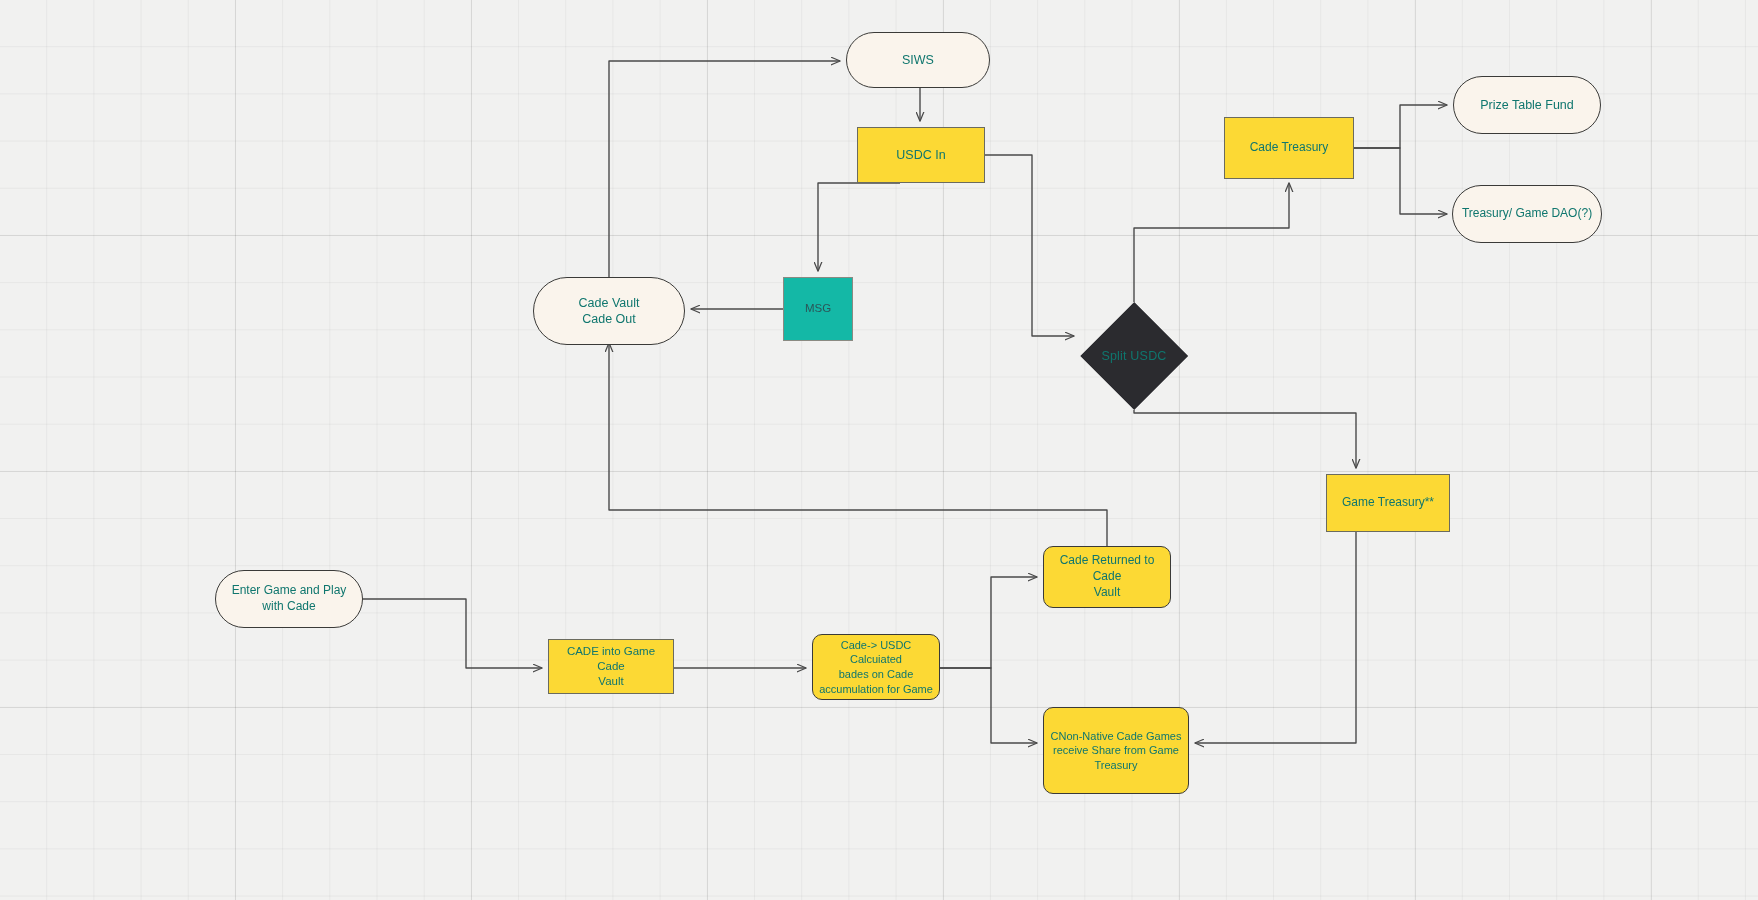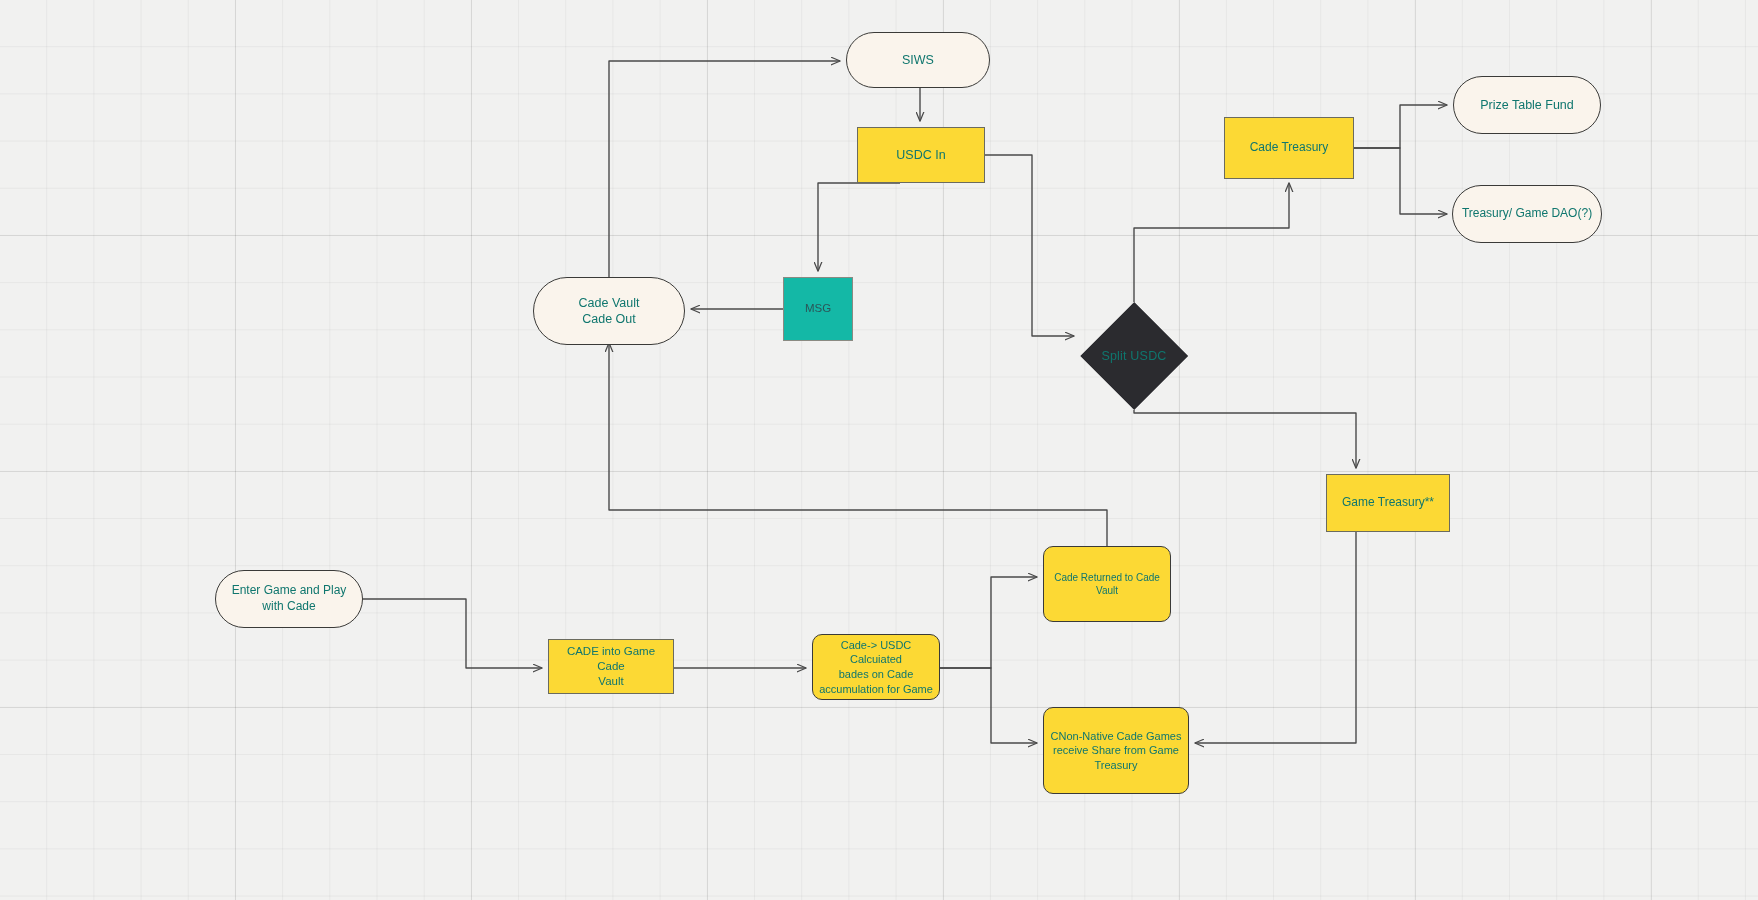--- a/index.html
+++ b/index.html
@@ -115,19 +115,19 @@
     </div>
     <div class="node stadium" style="left: 215px; top: 570px; width: 148px; height: 58px; font-size: 12px;">
       <span class="lbl">Enter Game and Play<br>with Cade</span>
     </div>
     <div class="node rect" style="left: 548px; top: 639px; width: 126px; height: 55px; font-size: 11.5px;">
       <span class="lbl">CADE into Game Cade<br>Vault</span>
     </div>
     <div class="node rect-round" style="left: 812px; top: 634px; width: 128px; height: 66px; font-size: 11px;">
       <span class="lbl">Cade-&gt; USDC Calcuiated<br>bades on Cade<br>accumulation for Game</span>
     </div>
-    <div class="node rect-round" style="left: 1043px; top: 546px; width: 128px; height: 76px; font-size: 10px;">
+    <div class="node rect-round" style="left: 1043px; top: 546px; width: 128px; height: 62px; font-size: 12px;">
       <span class="lbl">Cade Returned to Cade<br>Vault</span>
     </div>
     <div class="node rect-round" style="left: 1043px; top: 707px; width: 146px; height: 87px; font-size: 11px;">
       <span class="lbl">CNon-Native Cade Games<br>receive Share from Game<br>Treasury</span>
     </div>
   </div>
 
 </body></html>

